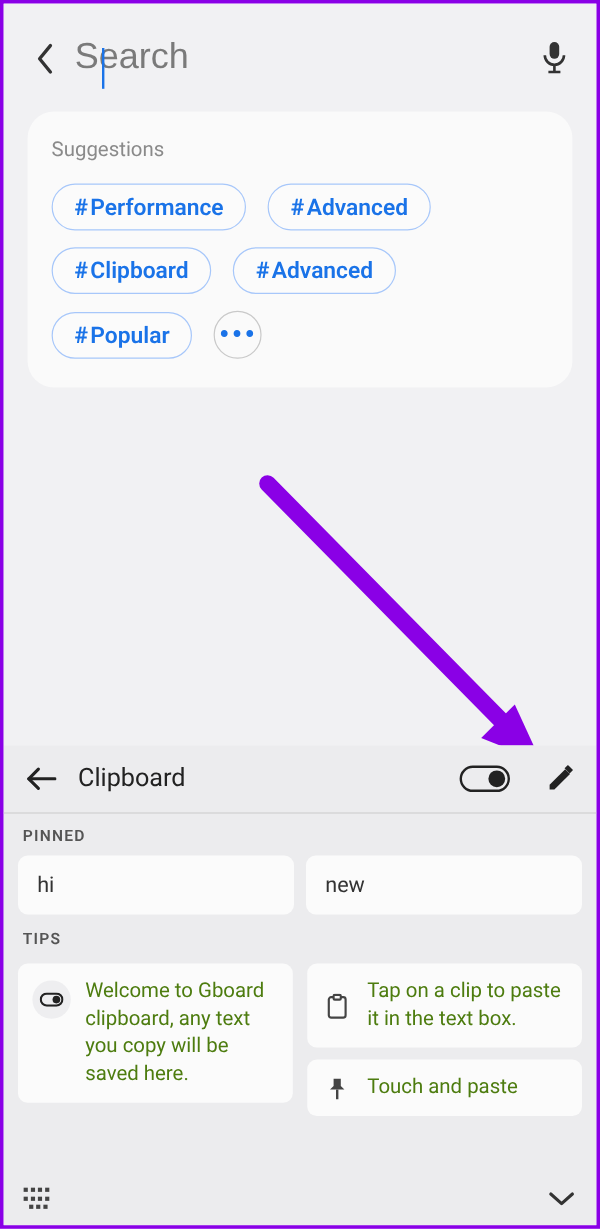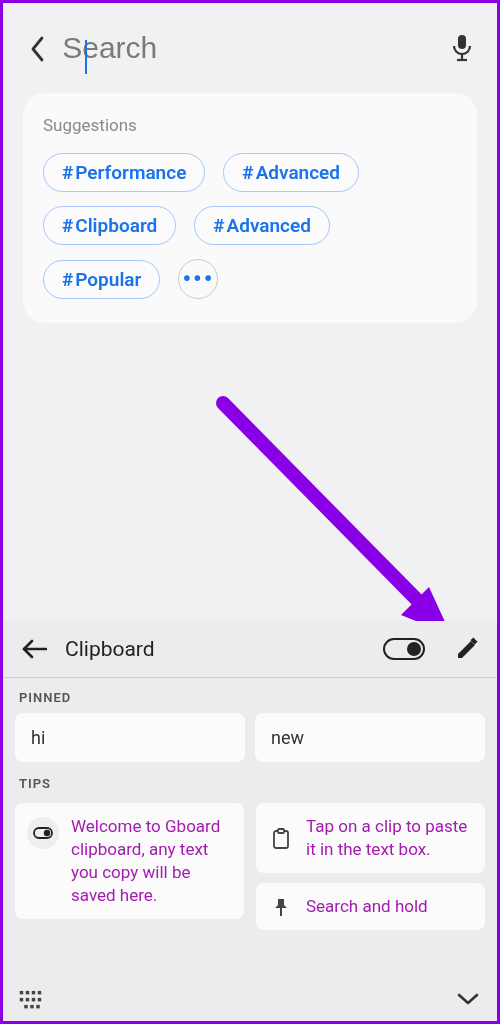--- a/index.html
+++ b/index.html
@@ -118,21 +118,21 @@
   }
   .row2{ display:flex; gap:10px; }
   .clip-item{
     flex:1; background:#fbfbfb; border-radius:8px;
     padding:14px 16px; font-size:18px; color:#333;
   }
   .tips-row{ display:flex; gap:12px; margin-top:4px;}
   .tips-left, .tips-right{ flex:1; display:flex; flex-direction:column; gap:10px;}
   .tip{
     background:#fbfbfb; border-radius:8px;
-    padding:12px 12px; font-size:17px; color:#a21caf;
+    padding:12px 12px; font-size:17px; color:#4d7c0f;
     display:flex; gap:12px; line-height:1.35;
   }
   .tip-icon-box{
     width:32px; height:32px; min-width:32px;
     background:#eeeef0; border-radius:50%;
     display:flex; align-items:center; justify-content:center;
     margin-top:2px;
   }
   .tip-icon-plain{
     width:26px; min-width:26px;
@@ -256,21 +256,21 @@
           </div>
           <div>Tap on a clip to paste it in the text box.</div>
         </div>
         <div class="tip">
           <div class="tip-icon-plain">
             <svg width="18" height="20" viewBox="0 0 18 20">
                 <path d="M6 2 h6 v6 l3 3 h-12 l3 -3 z" fill="#444"></path>
                 <line x1="9" y1="11" x2="9" y2="19" stroke="#444" stroke-width="2"></line>
               </svg>
           </div>
-          <div>Search and hold</div>
+          <div>Touch and paste</div>
         </div>
       </div>
     </div>
   </div>
 
   <div class="kbd-bottom">
     <div class="grid-icon">▪▪▪▪<br>▪▪▪▪<br>&nbsp;▪▪▪</div>
     <div class="chev-down">
       <svg width="24" height="16" viewBox="0 0 24 16">
           <path d="M3 4 L12 12 L21 4" stroke="#333" stroke-width="2.6" fill="none" stroke-linecap="round" stroke-linejoin="round"></path>

